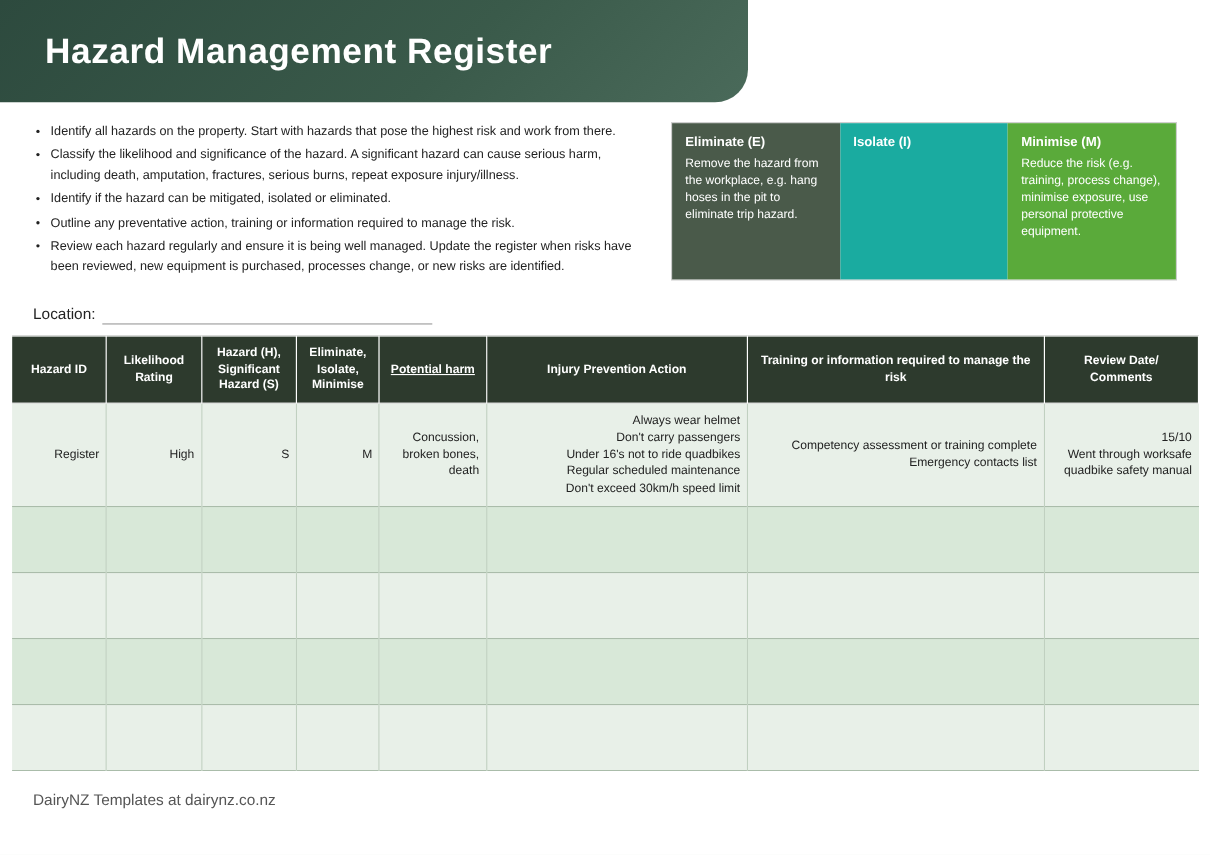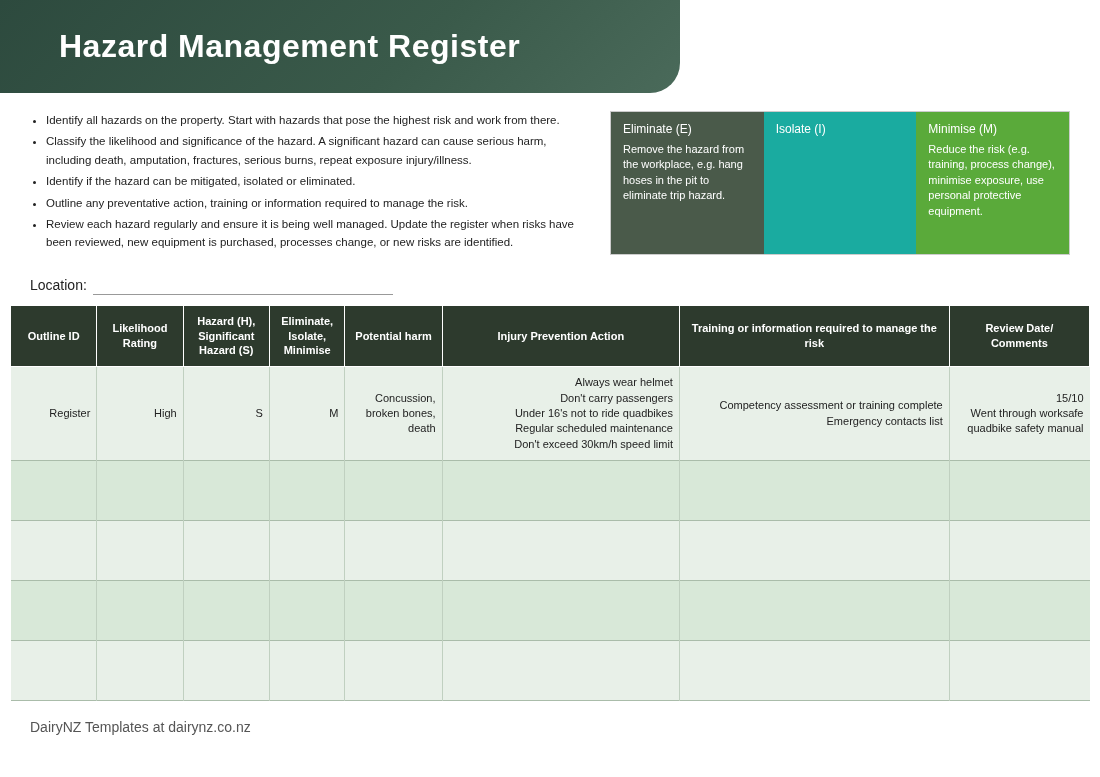--- a/index.html
+++ b/index.html
@@ -14,21 +14,21 @@
     .page {
       background: #fff;
       width: 1100px;
       min-height: 777px;
       position: relative;
     }
 
     
     .header {
       background: linear-gradient(135deg, #2d4a3e 0%, #3a5a4a 60%, #4a6a5a 100%);
-      padding: 28px 40px 28px 59px;
+      padding: 28px 40px 28px 41px;
       border-radius: 0 0 30px 0;
       width: 680px;
       margin-bottom: 18px;
     }
     .header h1 {
       color: #fff;
       font-size: 32px;
       font-weight: 900;
       letter-spacing: 0.5px;
     }
@@ -73,21 +73,21 @@
     }
     .key-box.isolate {
       background: #1aaba0;
       color: #fff;
     }
     .key-box.minimise {
       background: #5aaa3a;
       color: #fff;
     }
     .key-box-title {
-      font-weight: 400;
+      font-weight: 700;
       font-size: 12px;
       margin-bottom: 6px;
     }
     .key-box-text {
       font-size: 11px;
       line-height: 1.4;
     }
 
     
     .location-row {
@@ -161,21 +161,21 @@
       font-size: 14px;
       color: #555;
       margin-top: 8px;
     }
 
     
     .col-hazard-id { width: 8%; }
     .col-likelihood { width: 8%; }
     .col-hazard-hs { width: 8%; }
     .col-eliminate { width: 7%; }
-    .col-potential { width: 9%; }
+    .col-potential { width: 9%; text-decoration: underline; }
     .col-injury { width: 22%; }
     .col-training { width: 25%; }
     .col-review { width: 13%; }
   </style>
 </head>
 <body>
 
 <div class="page">
 
   <div class="header">
@@ -210,21 +210,21 @@
 
   <div class="location-row">
     <span class="location-label">Location:</span>
     <input class="location-input" type="text" value="" style="">
   </div>
 
   <div class="table-wrapper">
     <table>
       <thead>
         <tr>
-          <th class="col-hazard-id">Outline ID</th>
+          <th class="col-hazard-id">Hazard ID</th>
           <th class="col-likelihood">Likelihood Rating</th>
           <th class="col-hazard-hs">Hazard (H), Significant Hazard (S)</th>
           <th class="col-eliminate">Eliminate, Isolate, Minimise</th>
           <th class="col-potential">Potential harm</th>
           <th class="col-injury">Injury Prevention Action</th>
           <th class="col-training">Training or information required to manage the risk</th>
           <th class="col-review">Review Date/ Comments</th>
         </tr>
       </thead>
       <tbody id="table-body">

